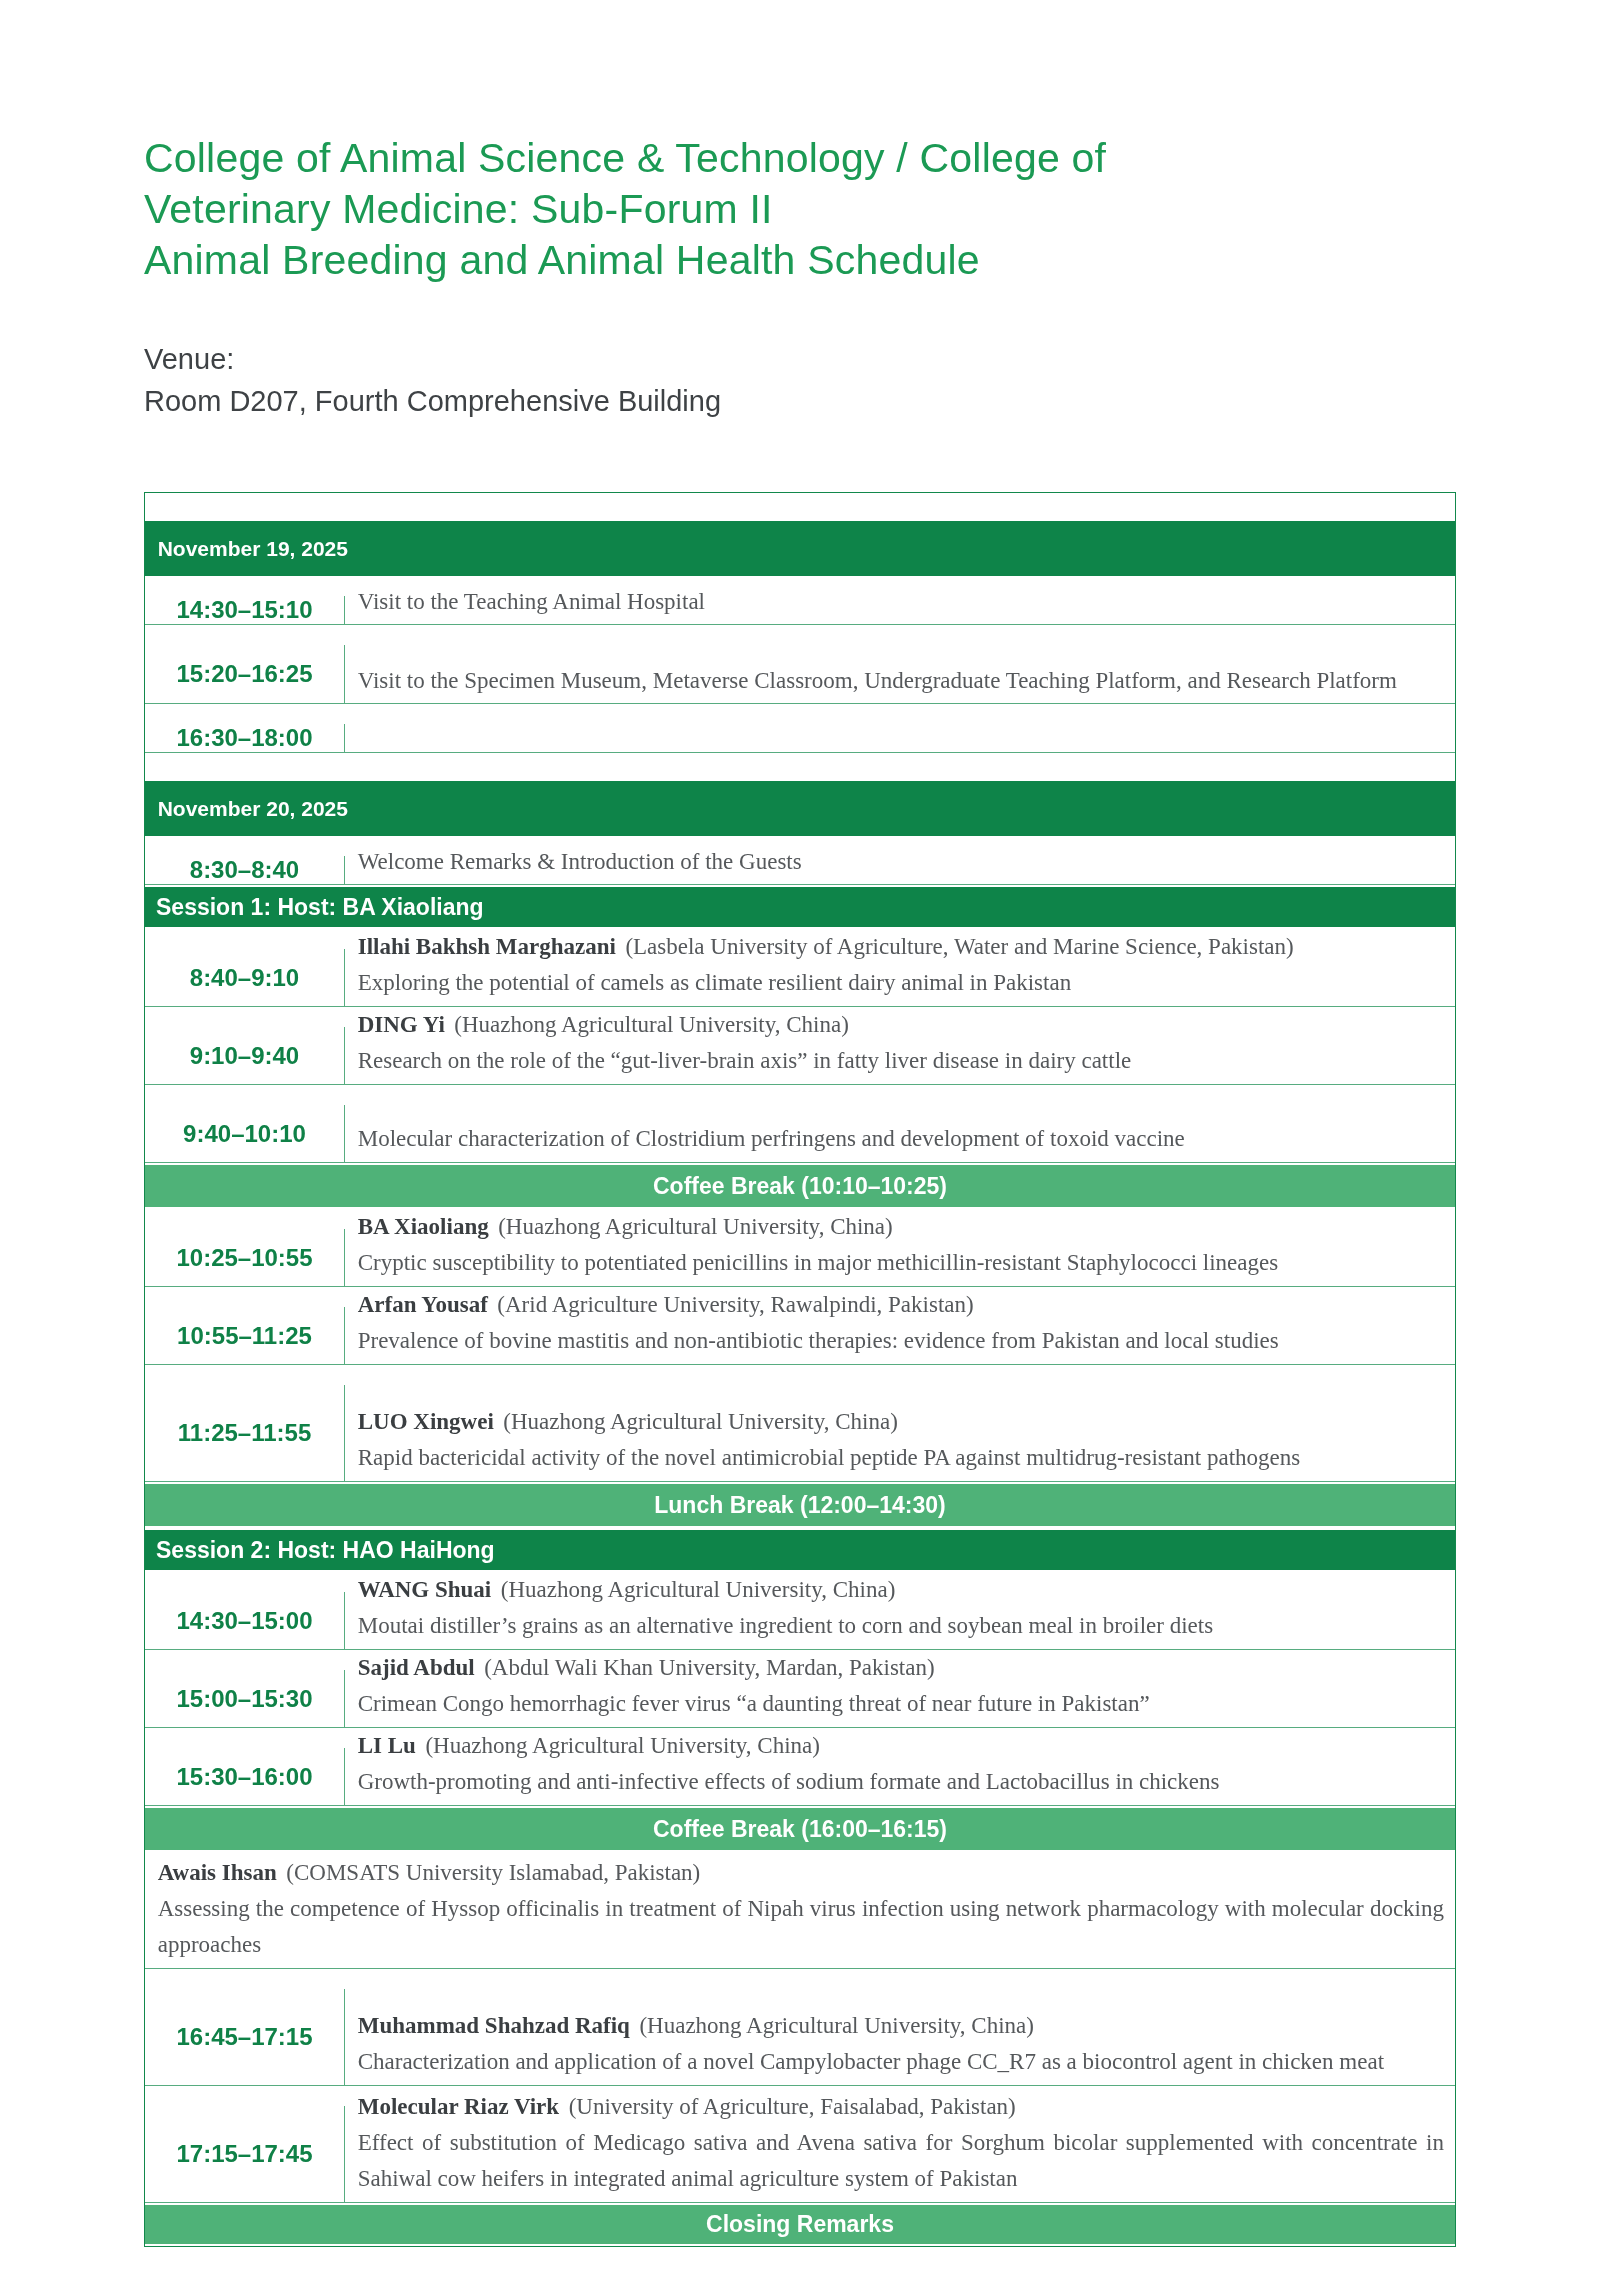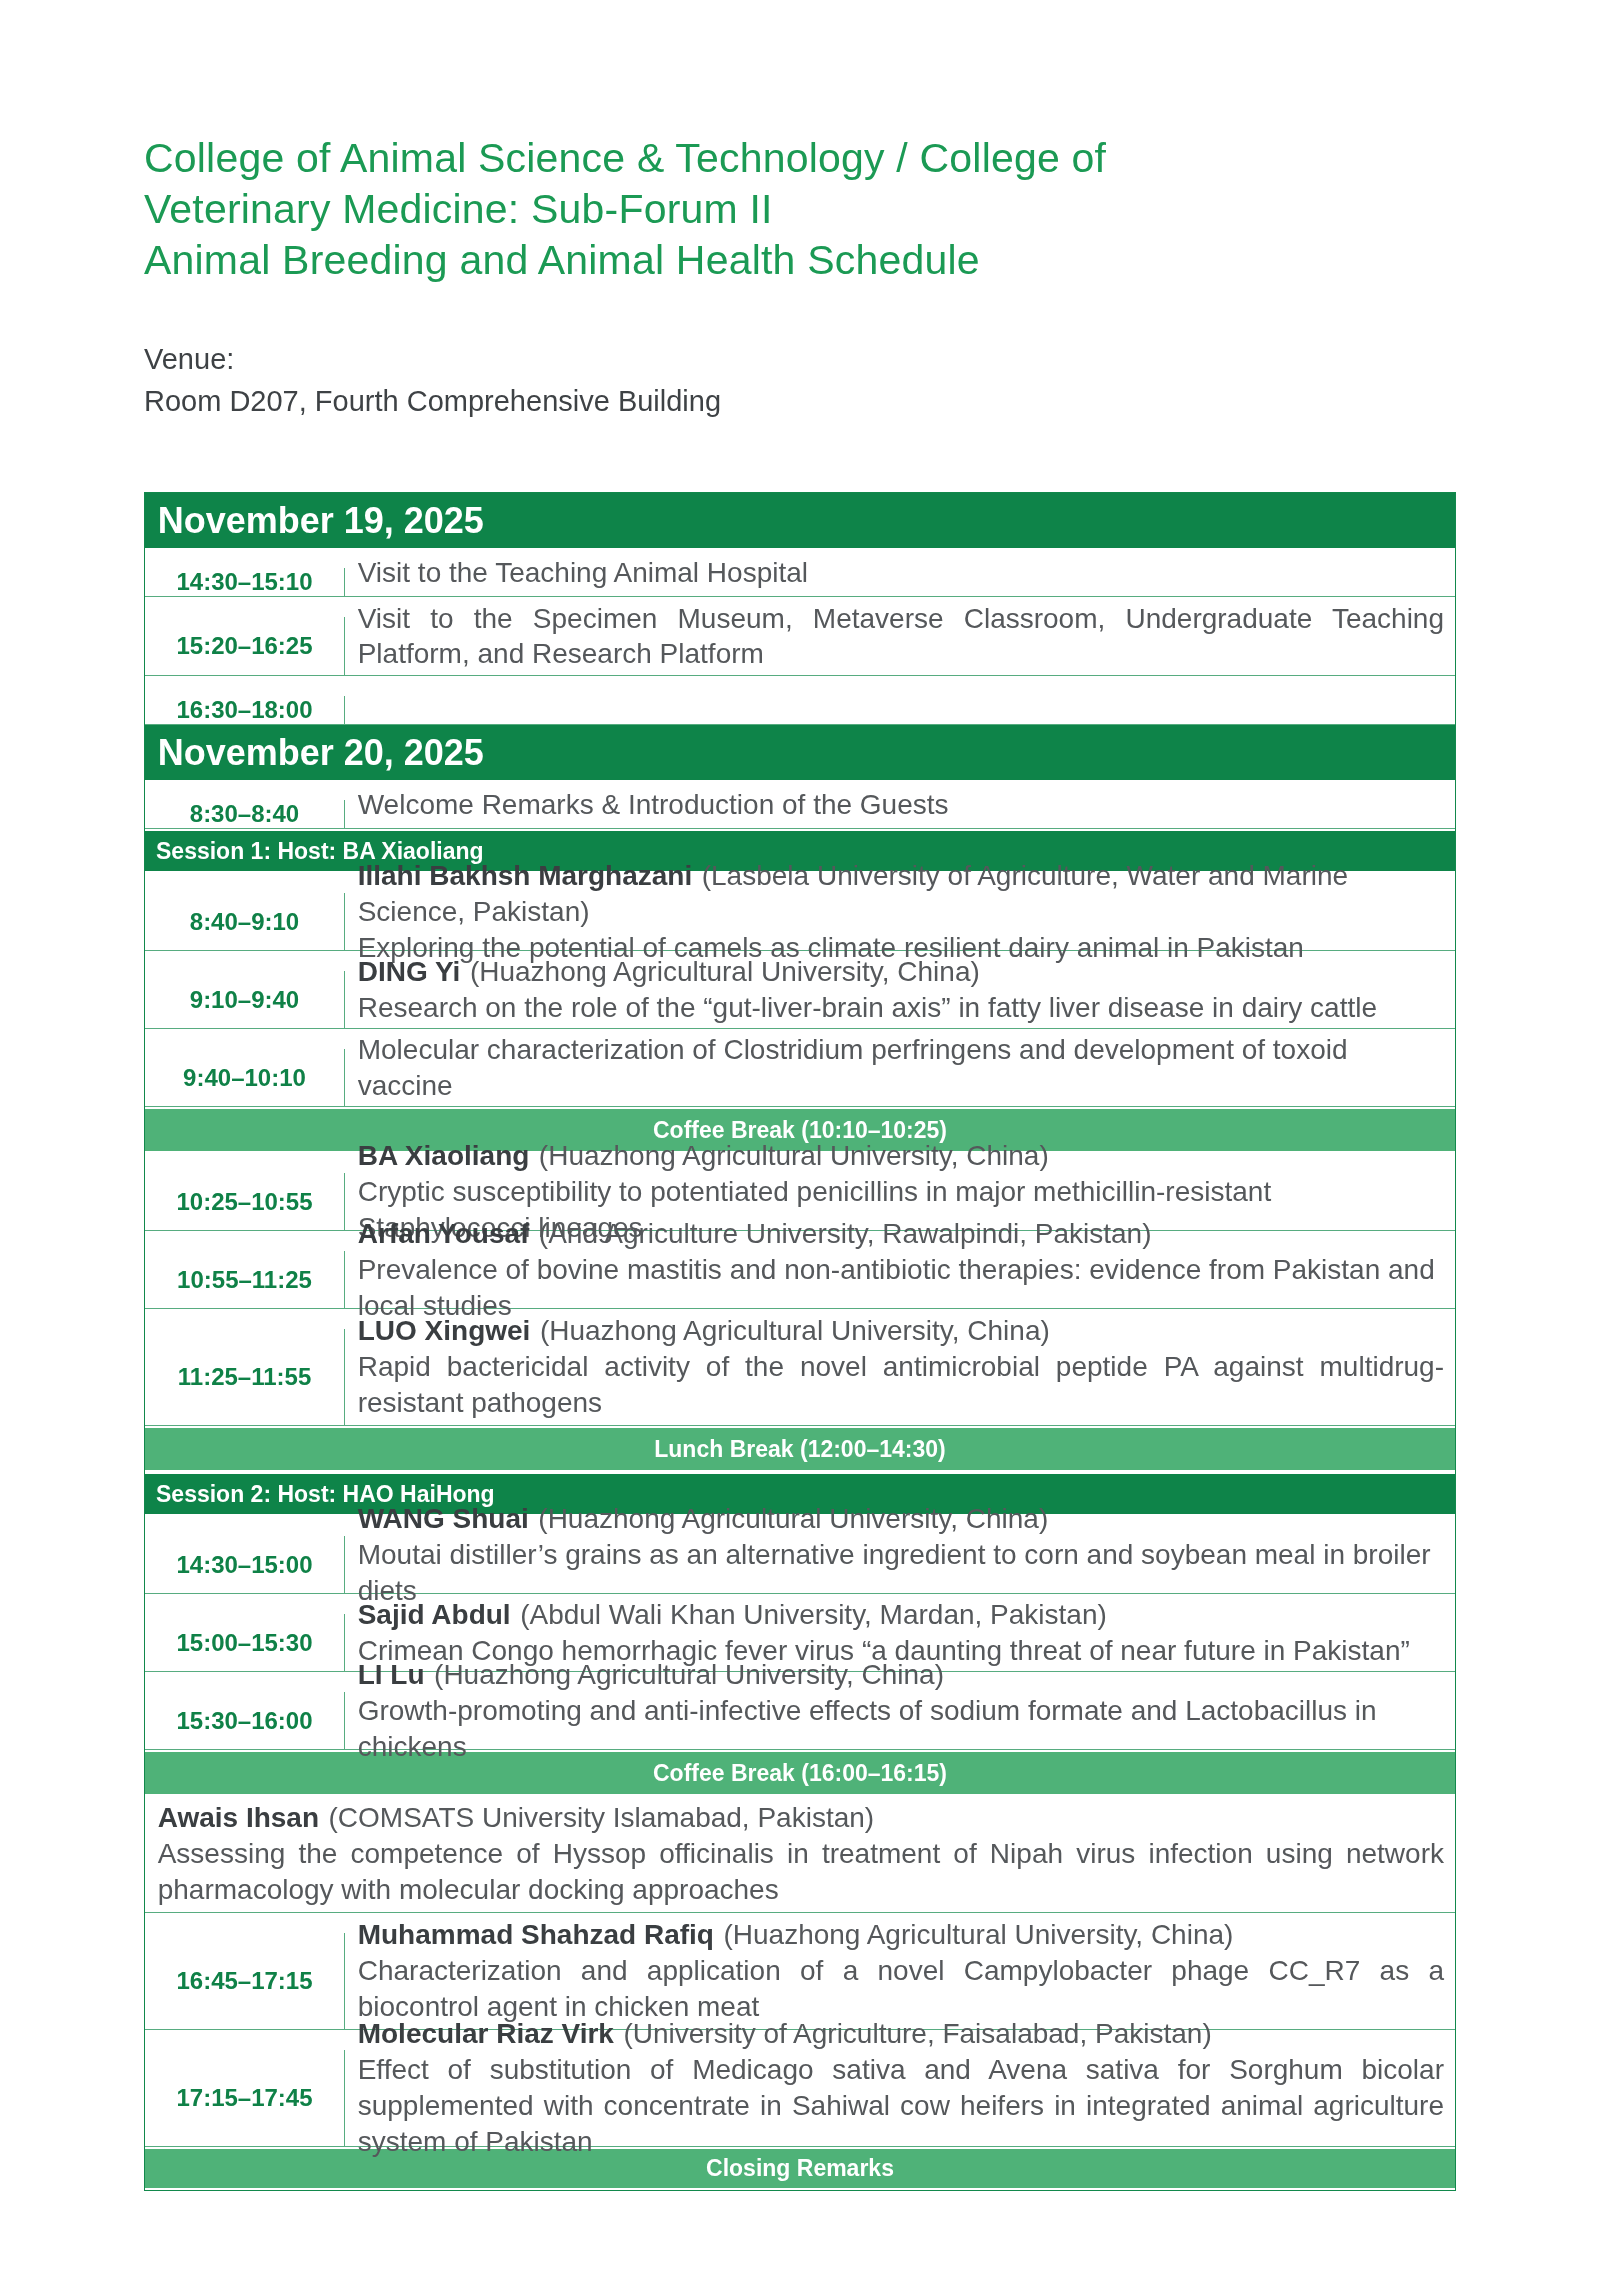--- a/index.html
+++ b/index.html
@@ -15,37 +15,37 @@
   .venue{margin-top:52px;color:#3e4245;font-size:29px;line-height:42px;font-weight:400;}
   .tbl{
     margin-top:70px;
     width:1312px;
     border:1.6px solid #12884c;
     box-sizing:border-box;
   }
   .row{display:flex;box-sizing:border-box;background:#fff;border-bottom:1.6px solid #57ac80;}
   .row:last-child{border-bottom:none;}
   .band{display:flex;align-items:center;box-sizing:border-box;color:#ffffff;font-weight:bold;}
-  .band.date{background:#0e8449;height:55px;font-size:36px;padding-left:12.7px;border-bottom:none;}
+  .band.date{background:#0e8449;height:55px;font-size:21px;padding-left:12.7px;border-bottom:none;margin-top:28px;}
   .band.session{background:#0e8449;height:44px;font-size:23px;padding-left:11px;border-top:2.4px solid #fff;border-bottom:2.4px solid #fff;}
   .band.brk{background:#4fb278;height:46px;font-size:23px;justify-content:center;border-top:2.4px solid #fff;border-bottom:2.4px solid #fff;}
   .band.closing{background:#4fb278;height:43px;font-size:23px;justify-content:center;border-top:2.4px solid #fff;border-bottom:2.4px solid #fff;}
   .cell{box-sizing:border-box;}
   .time{
     width:200px;flex:0 0 200px;
     display:flex;align-items:center;justify-content:center;
     color:#0f8147;font-weight:bold;font-size:24px;
     border-right:1.6px solid #57ac80;
     text-align:center;
     margin-top:20px;
   }
   .body{
-    flex:1;display:flex;flex-direction:column;justify-content:center;
+    flex:1;display:flex;flex-direction:column;justify-content:flex-end;
     padding:4.8px 11px 4.8px 12.7px;
-    color:#55585b;font-size:28px;line-height:36px;
+    color:#55585b;font-size:23px;line-height:36px;font-family:Liberation Serif, serif;
   }
   .r-simple{height:49px;}
   .r-simple.tall{height:79px;}
   .r-simple .body{line-height:35px;}
   .r-talk{height:78px;}
   .r-talk.tall3{height:117px;}
   .speaker{font-weight:bold;color:#3a3e41;}
   .affil{margin-left:9.5px;color:#55585b;}
   .jst{text-align:justify;}
   .talk-title{color:#55585b;}

